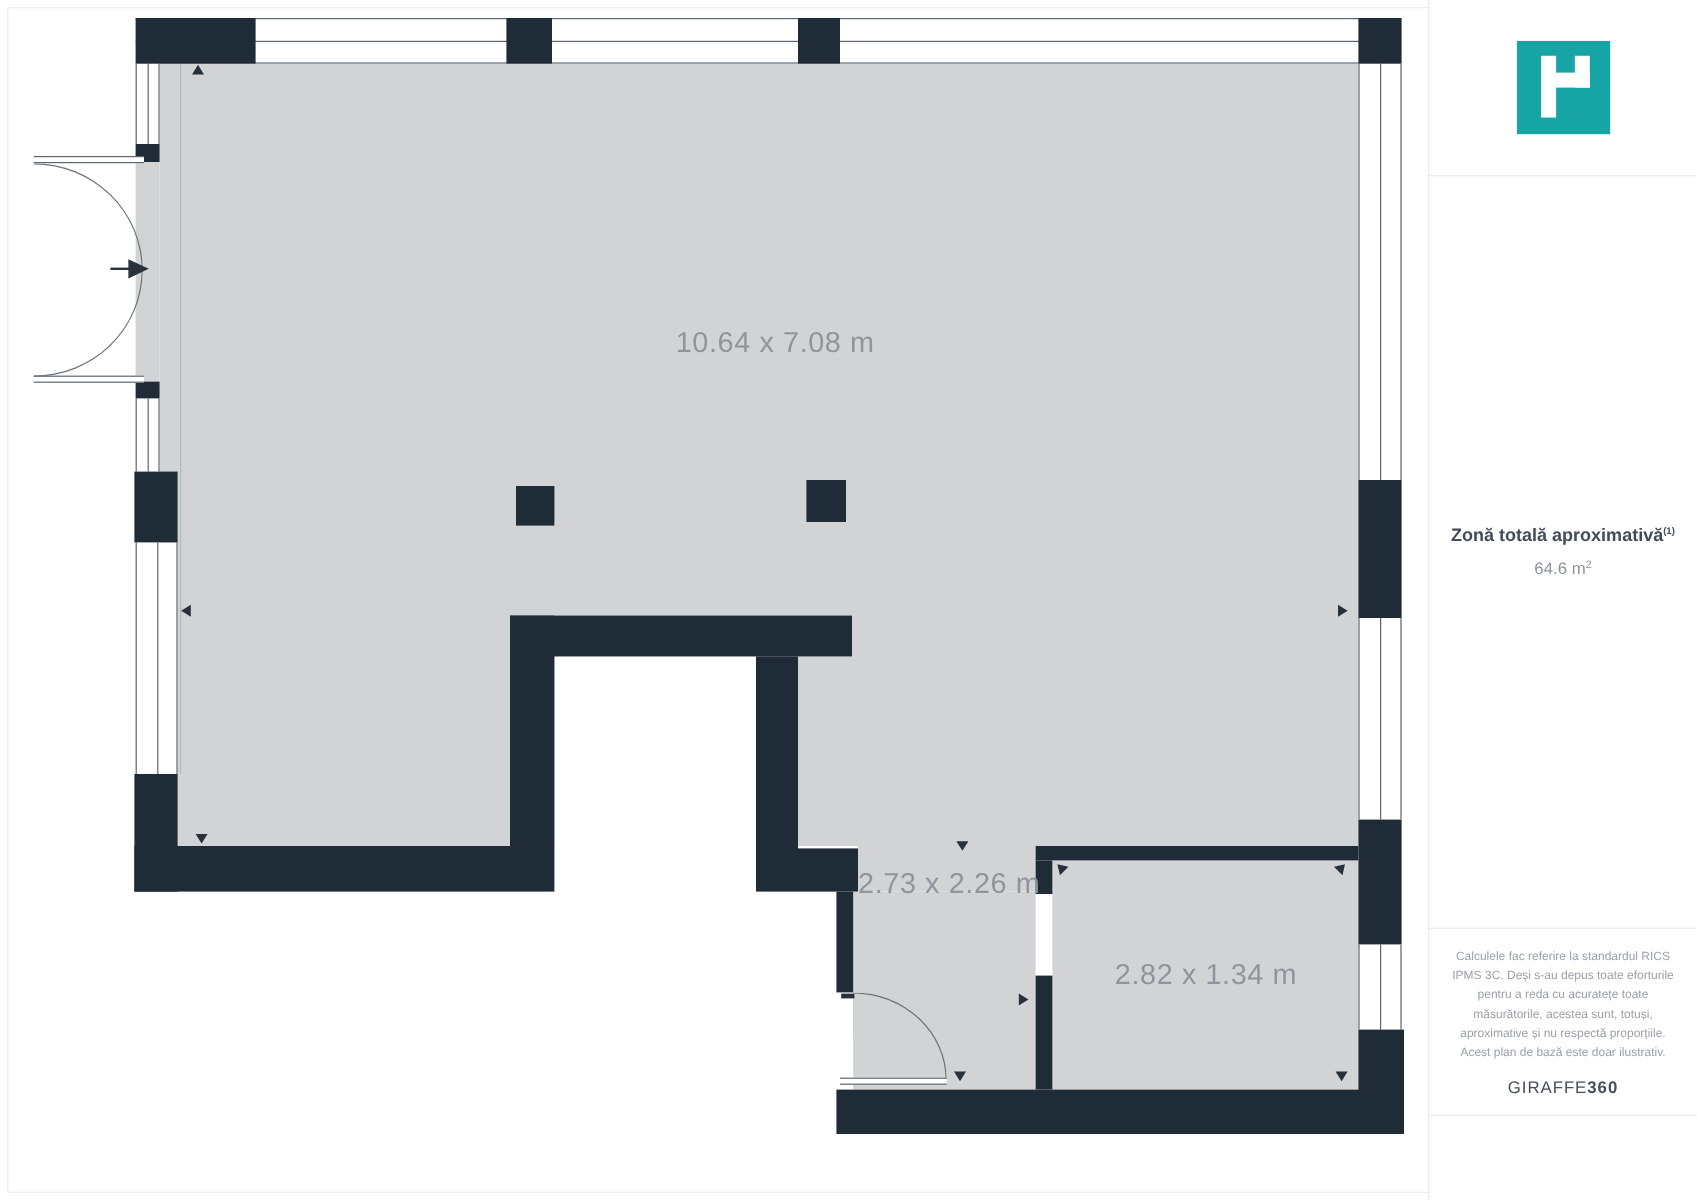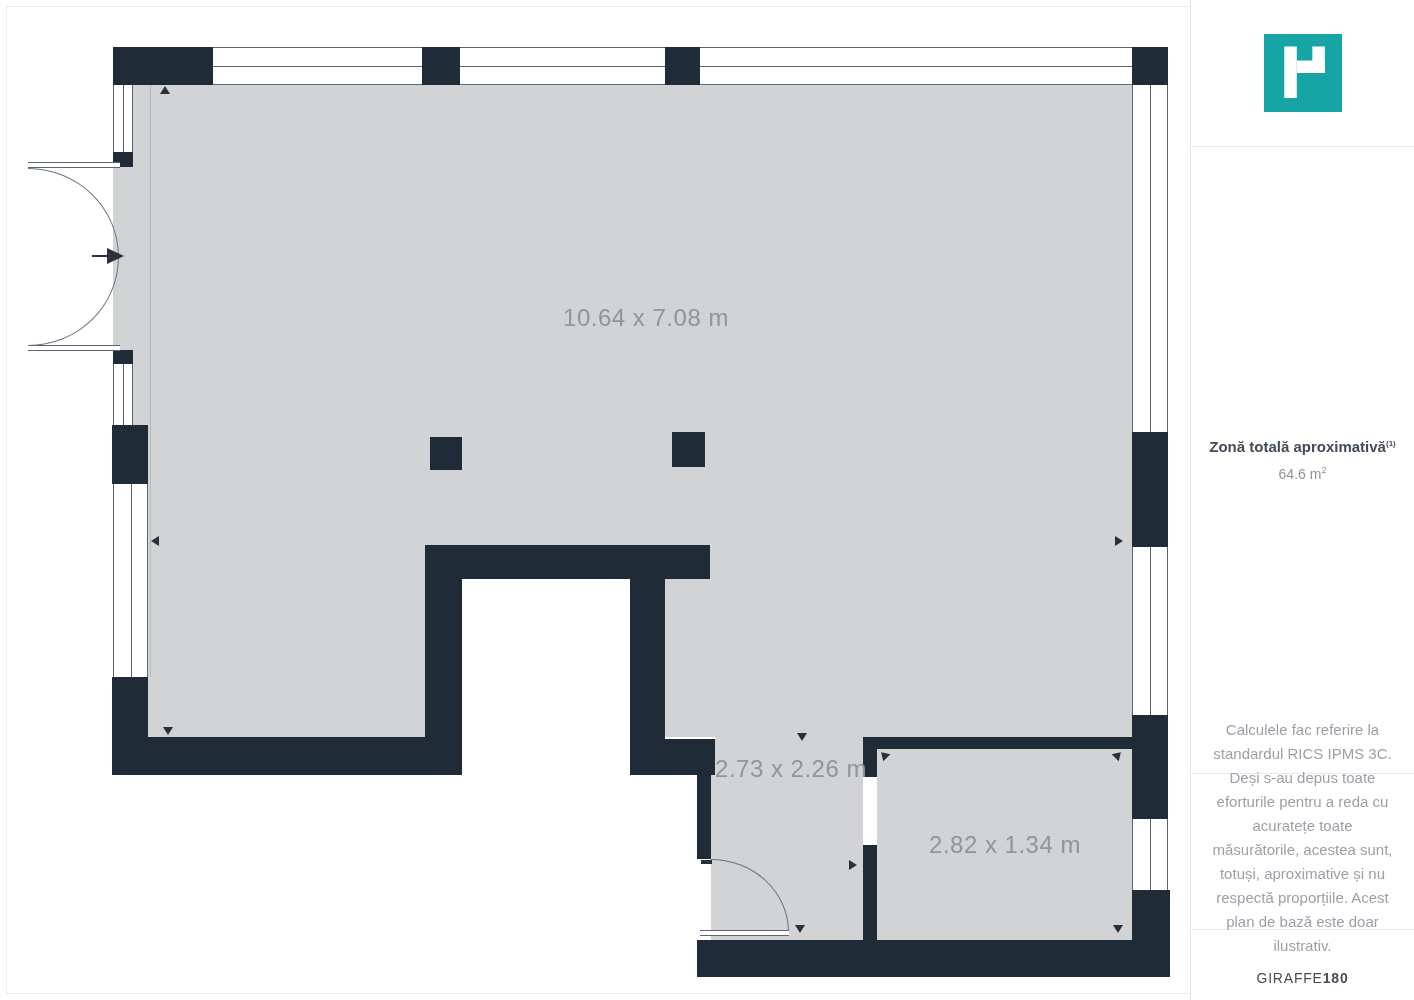--- a/index.html
+++ b/index.html
@@ -1,21 +1,21 @@
 <!DOCTYPE html>
 <html><head>
 <meta charset="utf-8">
 <style>
   * { margin:0; padding:0; box-sizing:content-box; }
   html,body { width:1414px; height:1000px; background:#fff; font-family:"Liberation Sans", sans-serif; }
   #stage { position:relative; width:1414px; height:1000px; background:#fff; overflow:hidden; }
   #frame { position:absolute; inset:6px; border:1px solid #ededed; pointer-events:none; }
 
   
-  #plan { position:absolute; left:0; top:0; width:1190px; height:744px;margin-top:32px; }
+  #plan { position:absolute; left:0; top:0; width:1190px; height:744px; }
   .abs { position:absolute; }
   .floor { background:#d2d3d4; }
   .wall  { background:#202b38; }
   .void  { background:#ffffff; }
 
   .win-h { background:#fff; border-top:1px solid #5d6670; border-bottom:1px solid #5d6670; }
   .win-h::after { content:""; position:absolute; left:0; right:0; top:50%; height:1px; background:#5d6670; }
   .win-v { background:#fff; border-left:1px solid #5d6670; border-right:1px solid #5d6670; }
   .win-v::after { content:""; position:absolute; top:0; bottom:0; left:50%; width:1px; background:#5d6670; }
   .win-h, .win-v { position:absolute; }
@@ -46,21 +46,21 @@
   #sec-logo { height:146px; }
   #logo-box { width:78px; height:78px; }
   #sec-area { height:626px; text-align:center; }
   .area-title { font-size:15px; font-weight:bold; color:#424c57; }
   .area-title sup { font-size:8px; }
   .area-value { margin-top:10px; font-size:14px; color:#8b939b; }
   .area-value sup { font-size:9px; }
   #sec-footnote { height:59px; }
   .footnote { font-size:12px; color:#9aa1a8; }
   #sec-disclaimer { height:155px; padding:0 17px; }
-  .disclaimer { font-size:15px; line-height:1.6; color:#9aa1a8; text-align:center; }
+  .disclaimer { font-size:10px; line-height:1.6; color:#9aa1a8; text-align:center; }
   .brand { margin-top:12px; font-size:14px; color:#454d56; letter-spacing:0.8px; }
   .brand .suffix { font-weight:bold; }
 </style>
 </head>
 <body>
 
 <div id="stage">
   <div id="frame"></div>
 
   <div id="plan">
@@ -153,18 +153,18 @@
       </div>
       <div class="area-value">
         <span>64.6 m</span><sup>2</sup>
       </div>
     </div>
 
 
     <div id="sec-disclaimer" class="sec">
       <div class="disclaimer">Calculele fac referire la standardul RICS IPMS 3C. Deși s-au depus toate eforturile pentru a reda cu acuratețe toate măsurătorile, acestea sunt, totuși, aproximative și nu respectă proporțiile. Acest plan de bază este doar ilustrativ.</div>
       <div class="brand">
-        <span>GIRAFFE</span><span class="suffix">180</span>
+        <span>GIRAFFE</span><span class="suffix">360</span>
       </div>
     </div>
 
   </div>
 </div>
 
 </body></html>

